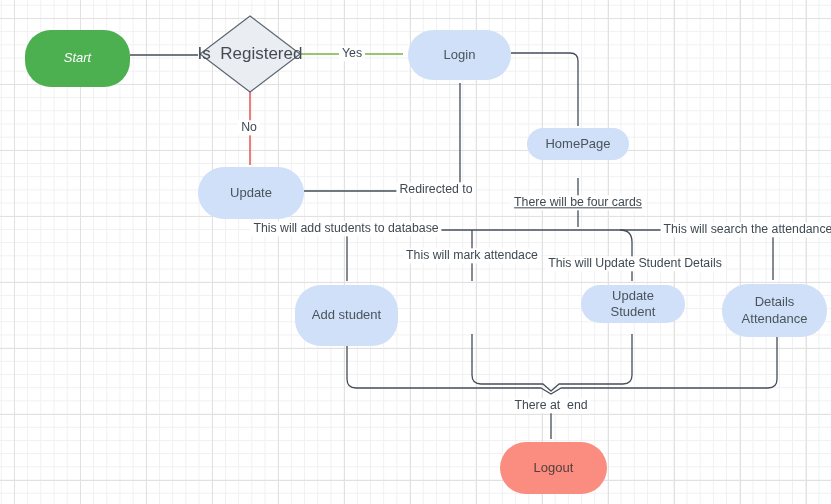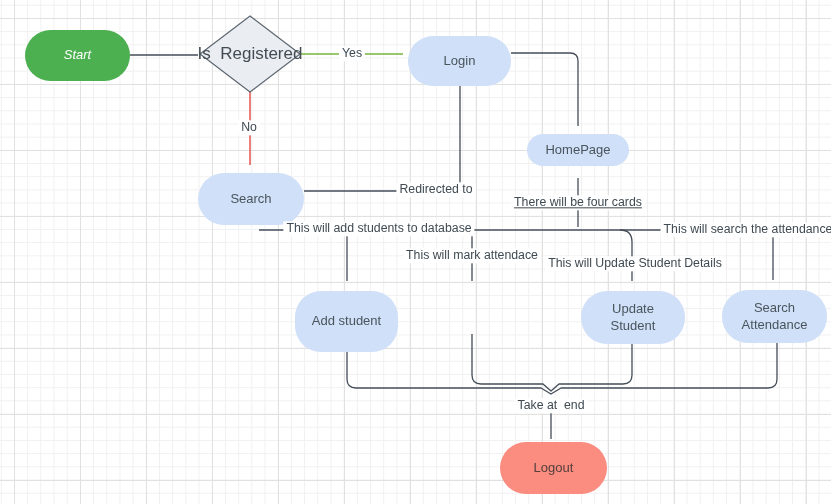--- a/index.html
+++ b/index.html
@@ -27,21 +27,21 @@
     display:flex;align-items:center;justify-content:center;
     text-align:center;
     border-radius:26px;
     font-size:13px;
     color:#4a545c;
     line-height:1.25;
     padding:0 8px;
     box-sizing:border-box;
     white-space:pre-wrap;
   }
-  .blue{background:#cfe0f8;margin-top:6px;}
+  .blue{background:#cfe0f8;}
   .start{background:#4caf50;color:#ffffff;font-style:italic;}
   .logout{background:#fa8c80;color:#54403c;}
   .diamond-label{
     position:absolute;
     display:flex;align-items:center;justify-content:center;
     font-size:17px;color:#434c54;white-space:pre;
   }
   .elabel{
     position:absolute;
     transform:translate(-50%,-50%);
@@ -82,58 +82,58 @@
     <path class="e-dark" d="M472,230 L472,281" marker-end="url(#arr-dark)"></path>
     <path class="e-dark" d="M620,230 Q632,230 632,242 L632,281" marker-end="url(#arr-dark)"></path>
     <path class="e-dark" d="M773,231 L773,280" marker-end="url(#arr-dark)"></path>
     <path class="e-dark" d="M347,334 L347,379 Q347,388 356,388 L541,388 L551,394 L561,388 L768,388 Q777,388 777,379 L777,337"></path>
     <path class="e-dark" d="M472,334 L472,375 Q472,384 481,384 L543,384 L551,391 L559,384 L623,384 Q632,384 632,375 L632,334"></path>
     <path class="e-dark" d="M551,412 L551,439" marker-end="url(#arr-dark)"></path>
 
     <polygon points="250,16 300,54 250,92 200,54" fill="#eaedf1" stroke="#5c6670" stroke-width="1.2"></polygon>
   </svg>
 
-  <div class="node start" style="left:25px;top:30px;width:105px;height:51px;">
+  <div class="node start" style="left:25px;top:30px;width:105px;height:57px;">
     <span>Start</span>
   </div>
 
   <div class="diamond-label" style="left:203px;top:40px;width:94px;height:28px;">Is  Registered</div>
 
   <div class="node blue" style="left:408px;top:30px;width:103px;height:50px;">
     <span>Login</span>
   </div>
 
   <div class="node blue" style="left:527px;top:128px;width:102px;height:32px;">
     <span>HomePage</span>
   </div>
 
   <div class="node blue" style="left:198px;top:167px;width:106px;height:52px;">
-    <span>Search</span>
+    <span>Update</span>
   </div>
 
   <div class="node blue" style="left:295px;top:285px;width:103px;height:61px;">
     <span>Add student</span>
   </div>
 
 
-  <div class="node blue" style="left:581px;top:285px;width:104px;height:53px;">
+  <div class="node blue" style="left:581px;top:285px;width:104px;height:38px;">
     <span>Update Student</span>
   </div>
 
   <div class="node blue" style="left:722px;top:284px;width:105px;height:53px;">
-    <span>Search Attendance</span>
+    <span>Details Attendance</span>
   </div>
 
   <div class="node logout" style="left:500px;top:442px;width:107px;height:52px;">
     <span>Logout</span>
   </div>
 
   <span class="elabel" style="left:352px;top:54px;">Yes</span>
   <span class="elabel" style="left:249px;top:128px;">No</span>
   <span class="elabel" style="left:436px;top:190px;">Redirected to</span>
   <span class="elabel" style="left:578px;top:203px;text-decoration:underline;">There will be four cards</span>
-  <span class="elabel" style="left:346px;top:229px;margin-left:33px;">This will add students to database</span>
+  <span class="elabel" style="left:346px;top:229px;">This will add students to database</span>
   <span class="elabel" style="left:472px;top:256px;">This will mark attendace</span>
   <span class="elabel" style="left:635px;top:264px;">This will Update Student Details</span>
   <span class="elabel" style="left:748px;top:230px;">This will search the attendance</span>
-  <span class="elabel" style="left:551px;top:406px;">Take at  end</span>
+  <span class="elabel" style="left:551px;top:406px;">There at  end</span>
 
 </div>
 
 </body></html>

